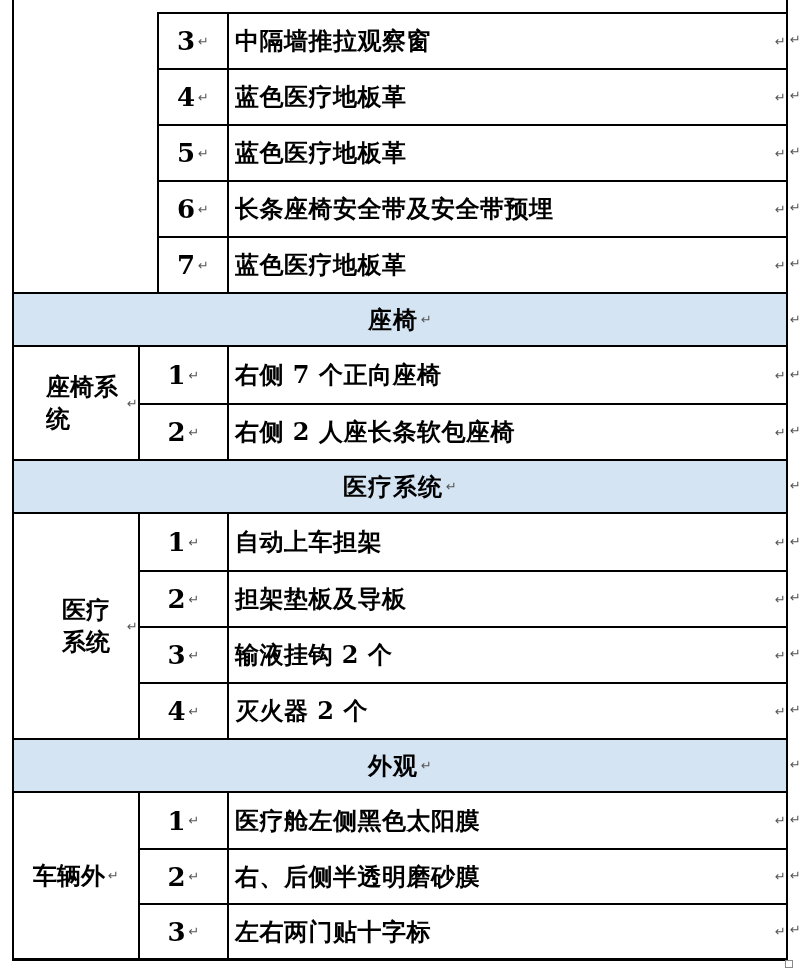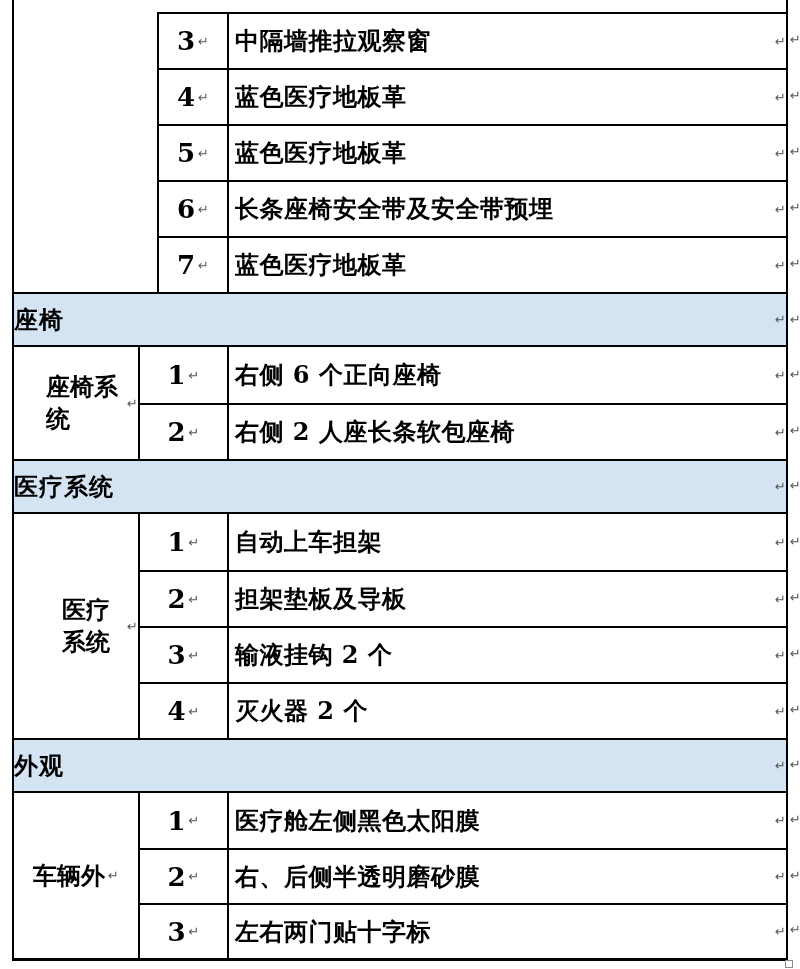--- a/index.html
+++ b/index.html
@@ -20,21 +20,21 @@
   .sec-c { grid-template-columns:126px 89px 1fr; grid-template-rows:repeat(4,56px); }
   .sec-d { grid-template-columns:126px 89px 1fr; grid-template-rows:repeat(3,55px); }
   .cell { display:flex; align-items:center; overflow:hidden; }
   .label-cell { border-right:2px solid #000; justify-content:center; font-size:24px; font-weight:600; }
   .num  { border-right:2px solid #000; justify-content:center;
           font-size:26px; font-weight:700; }
   .desc { padding-left:6px; font-size:24px; font-weight:600; letter-spacing:0.5px;justify-content:space-between; }
   .bt > .cell, .bt.cell { border-top:2px solid #000; }
   .cat-header {
     height:55px; border-top:2px solid #000; border-bottom:2px solid #000;
-    background:#D4E4F3; display:flex; align-items:center; justify-content:space-between;
+    background:#D4E4F3; display:flex; align-items:center; justify-content:center;
     font-size:24px; font-weight:700; letter-spacing:1px;
   }
   .mark {
     font-family:"DejaVu Sans","Liberation Sans",sans-serif;
     font-size:13px; font-weight:400; color:#555; margin-left:3px;
     letter-spacing:0; line-height:1;
   }
   .row-end-mark {
     position:absolute; left:790px; width:12px; height:16px;
     font-family:"DejaVu Sans","Liberation Sans",sans-serif;
@@ -110,21 +110,21 @@
       <div class="cell label-cell" style="grid-row:1/3;margin-left:32px;">
           <span>座椅系统</span>
           <span class="mark">↵</span>
         </div>
 
       <div class="cell num">
           <span>1</span>
           <span class="mark">↵</span>
         </div>
       <div class="cell desc">
-          <span>右侧 6 个正向座椅</span>
+          <span>右侧 7 个正向座椅</span>
           <span class="mark">↵</span>
         </div>
 
       <div class="cell num bt">
           <span>2</span>
           <span class="mark">↵</span>
         </div>
       <div class="cell desc bt">
           <span>右侧 2 人座长条软包座椅</span>
           <span class="mark">↵</span>

